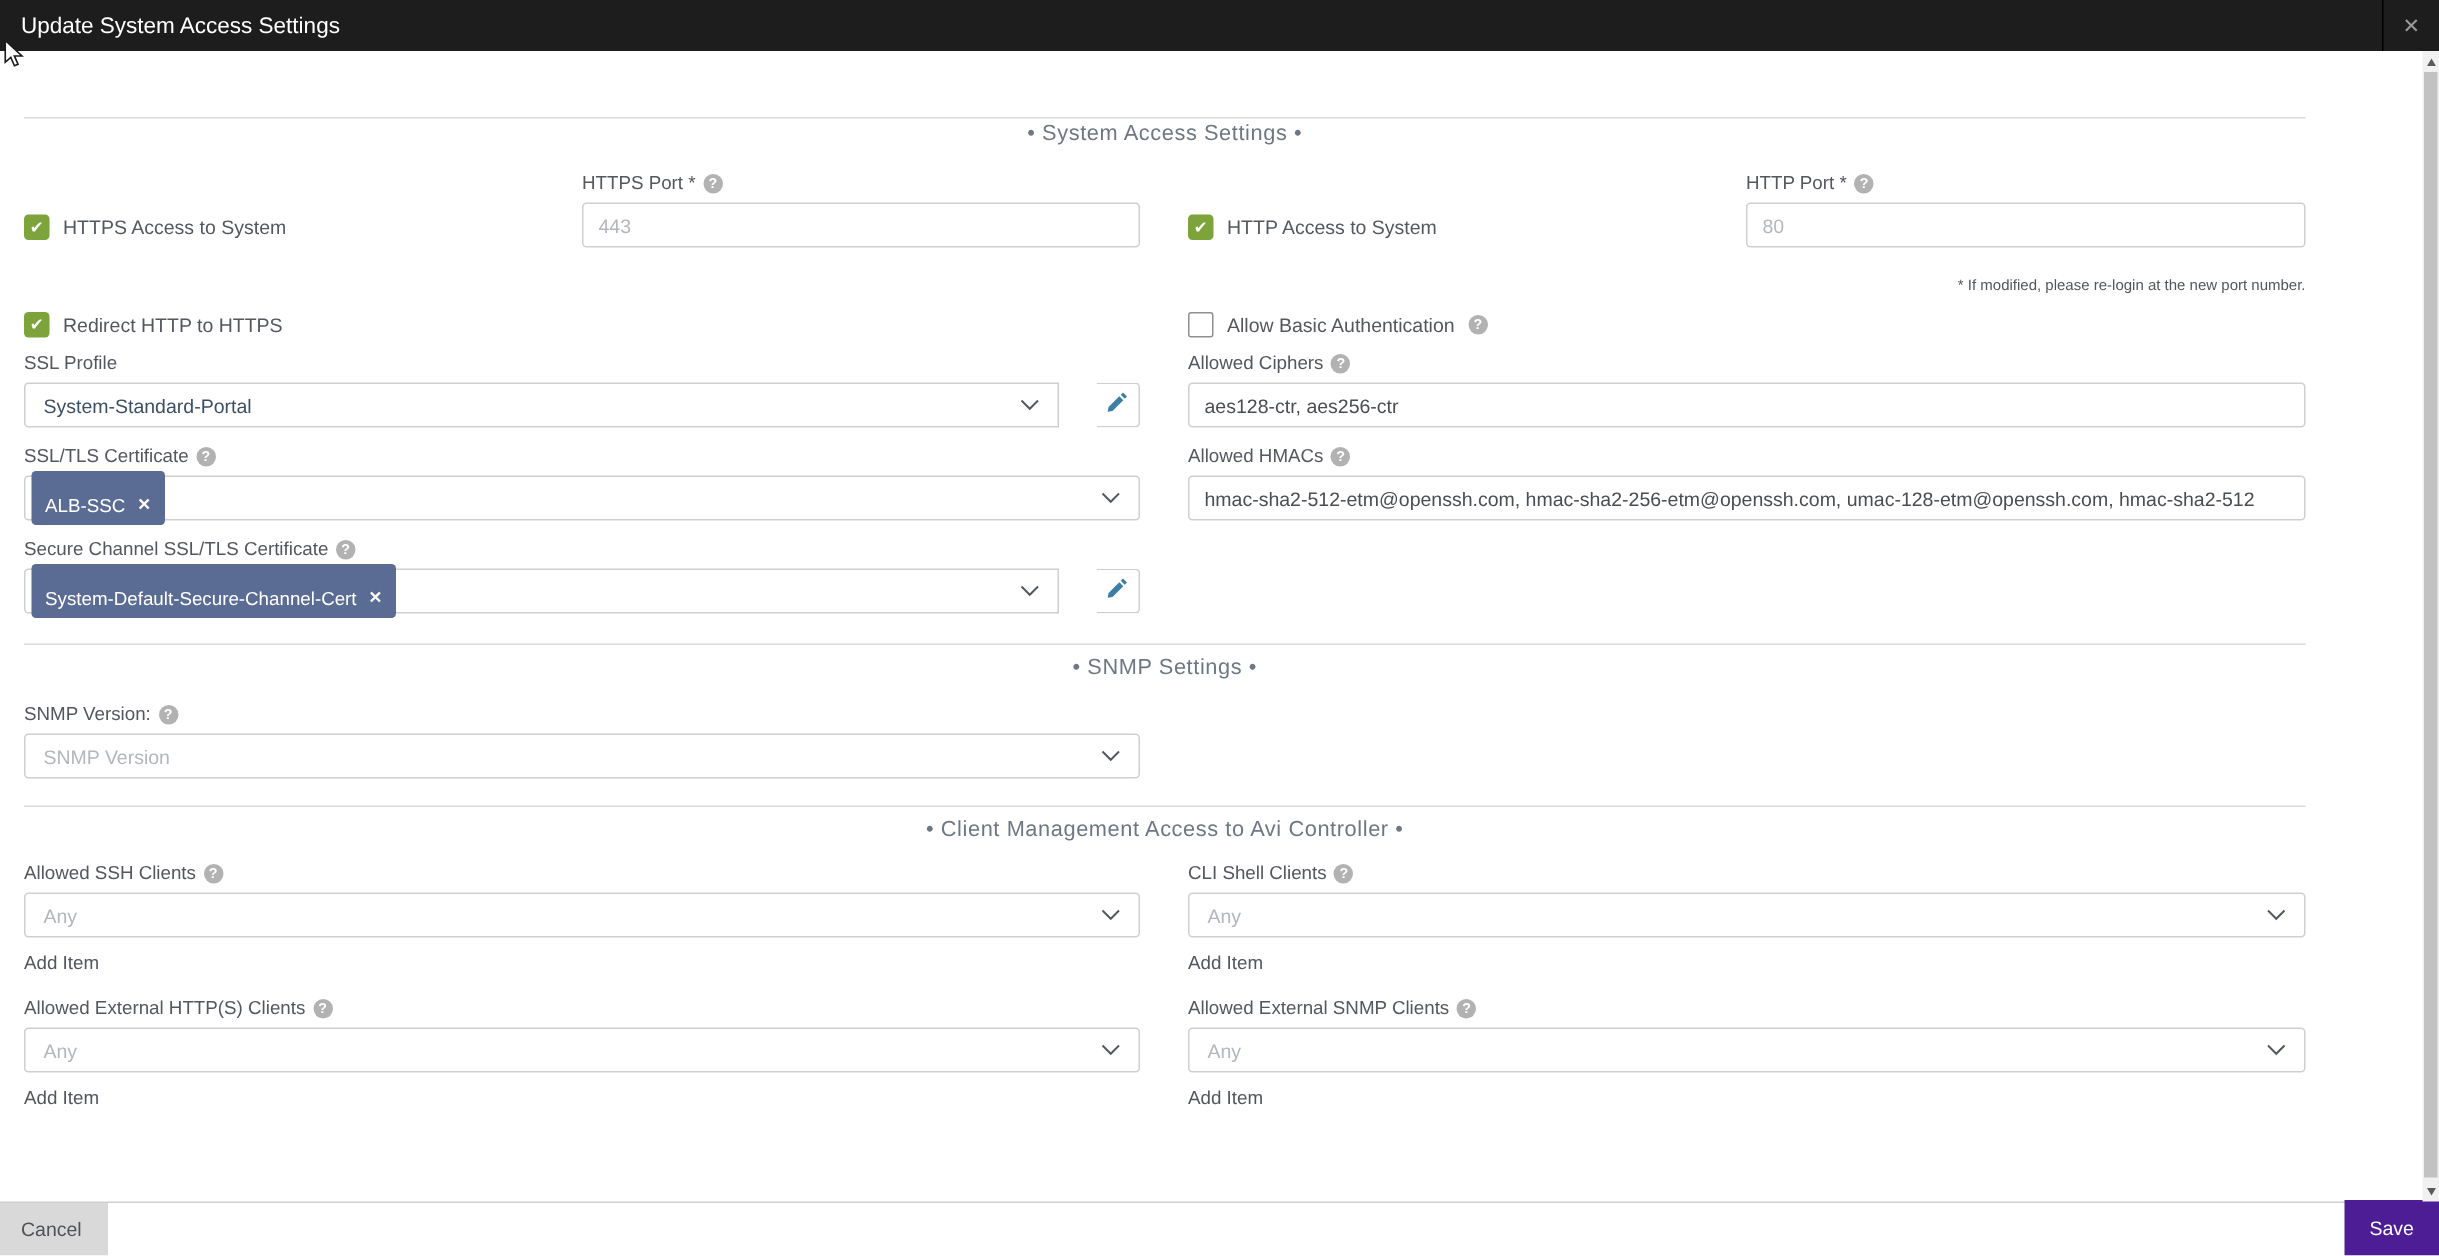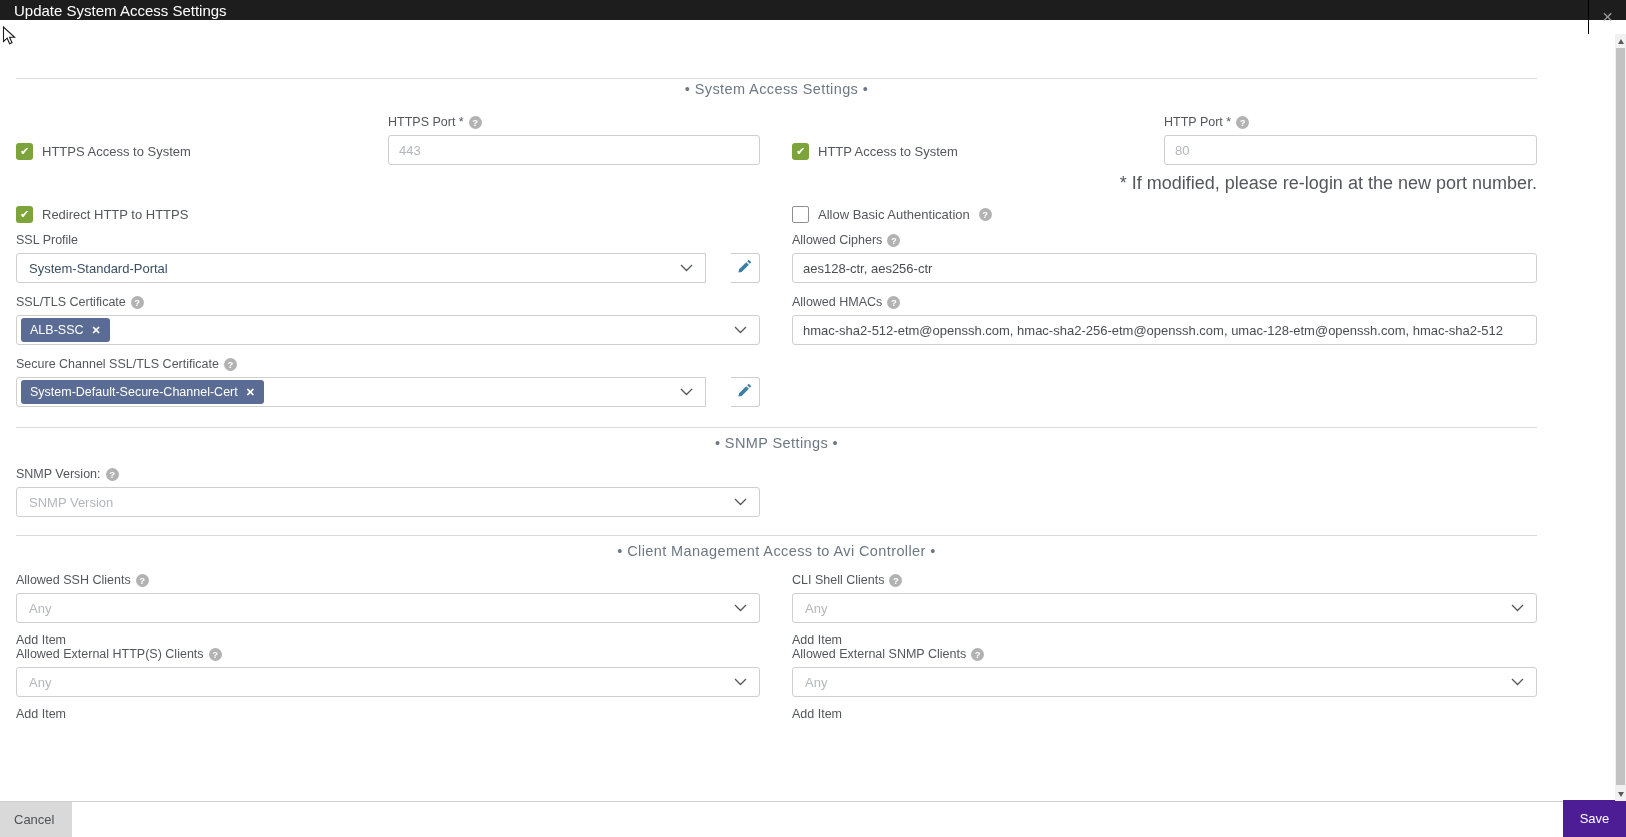--- a/index.html
+++ b/index.html
@@ -4,21 +4,21 @@
 <style>
   * { box-sizing: border-box; }
   html,body { margin:0; padding:0; }
   body {
     width:1626px; height:837px; position:relative; overflow:hidden;
     background:#ffffff; font-family:"Liberation Sans", sans-serif;
     color:#54575d;
   }
   
   .titlebar {
-    position:absolute; top:0; left:0; right:0; height:20px;
+    position:absolute; top:0; left:0; right:0; height:34px;
     background:#1d1d1d; color:#fff; display:flex; align-items:center;
     padding-left:14px; font-size:15px;
   }
   .close-btn {
     position:absolute; right:0; top:0; width:38px; height:34px;
     border-left:1px solid #000; color:#9a9a9a; display:flex;
     align-items:center; justify-content:center; font-size:14px; cursor:pointer;
   }
   
   .cursor { position:absolute; left:2px; top:26px; z-index:50; }
@@ -60,48 +60,48 @@
   .chev { margin-left:auto; flex:0 0 auto; display:flex; }
   .combo { display:flex;gap:25px; }
   .combo .selectbox { flex:1; border-radius:3px 0 0 3px; }
   .edit-btn {
     width:29px; height:30px; border:1px solid #cfcfcf; border-left:none;
     border-radius:0 3px 3px 0; display:flex; align-items:center; justify-content:center;
     background:#fff; cursor:pointer;
   }
   .tagbox { padding:0 12px 0 4px; }
   .tag {
-    background:#5a6b94; color:#fff; font-size:12.5px; height:24px;
-    display:inline-flex; align-items:center; gap:8px; padding:0 9px;
+    background:#5a6b94; color:#fff; font-size:12.5px; height:36px;
+    display:inline-flex; align-items:flex-start; gap:8px; padding:16px 9px;
     border-radius:3px; white-space:nowrap;
   }
   .tag .x { font-size:11px; font-weight:bold; cursor:pointer; }
   .checkbox-row { display:flex; align-items:center; gap:9px; font-size:13px; color:#54575d; cursor:pointer; }
   .cb {
     width:17px; height:17px; border-radius:3px; flex:0 0 auto;
     display:flex; align-items:center; justify-content:center;
   }
   .cb.checked { background:#7ca43b; color:#fff; font-size:11px; }
   .cb.unchecked { background:#fff; border:1px solid #8f8f8f; border-radius:2px; }
   .cb-pad { margin-top:28px; }
-  .note-row { margin-top:8px; text-align:right; font-size:18px; color:#53575c; }
+  .note-row { margin-top:20px; text-align:right; font-size:10px; color:#53575c; }
   .rowA { margin-top:16px; }
   .rowB { margin-top:12px; }
   .rowC { margin-top:10px;justify-content:center; }
   .rowD { margin-top:12px; }
   .rowE { margin-top:12px; }
   .div2 { margin-top:20px; }
   .head2 { margin-top:6px; }
   .rowSnmp { margin-top:14px; }
   .div3 { margin-top:18px; }
   .head3 { margin-top:6px; }
   .rowF { margin-top:12px;align-items:flex-end; }
   .add-row { margin-top:10px; font-size:12.5px; color:#53575c; }
   .add-row span { cursor:pointer; }
-  .rowG { margin-top:0; }
+  .rowG { margin-top:16px; }
   .add-row2 { margin-top:10px; }
   .rowCors { margin-top:12px; }
   
   .footer {
     position:absolute; left:0; right:0; bottom:0; height:36px;
     background:#fff; border-top:1px solid #cfcfcf;
   }
   .btn-cancel {
     position:absolute; left:0; top:0; bottom:0; width:72px; background:#d9d9d9;
     color:#4f5256; font-size:13px; display:flex; align-items:center;

